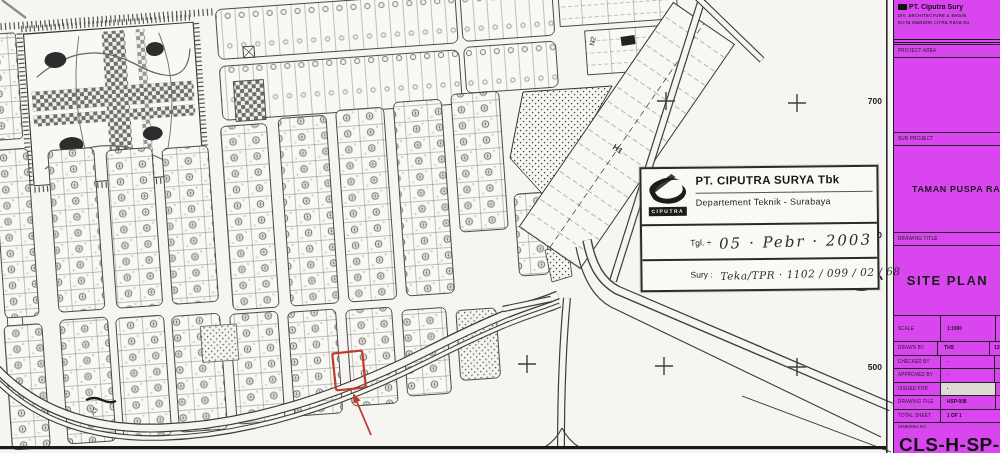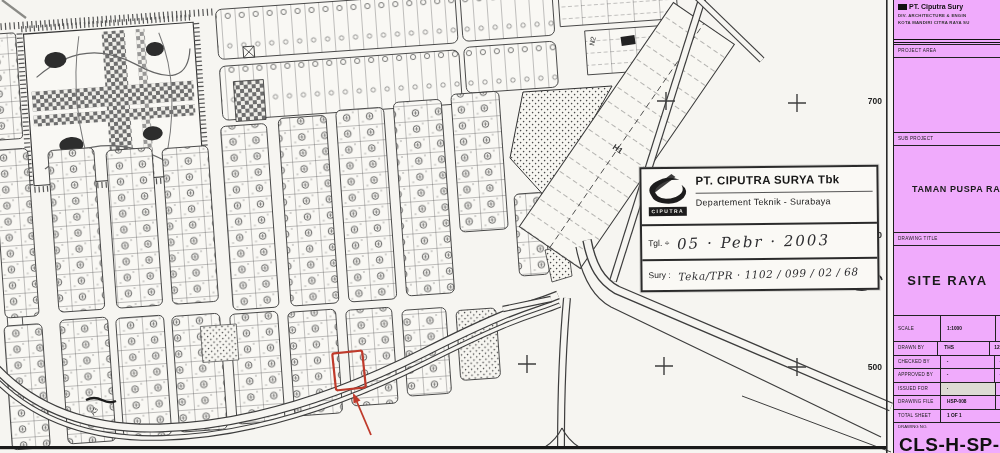--- a/index.html
+++ b/index.html
@@ -15,26 +15,26 @@
   .stamp-logo .bar{position:absolute;left:7px;bottom:8px;width:38px;height:9px;background:#1c1c1c;
                    color:#f5f5f0;font-size:5px;font-weight:bold;letter-spacing:1.5px;
                    text-align:center;line-height:9px;}
   .stamp-co{flex:1;padding:6px 4px 0 2px;}
   .stamp-co .co{font-size:11.5px;font-weight:bold;letter-spacing:.4px;white-space:nowrap;color:#171717;}
   .stamp-co .dep{font-size:9px;margin-top:6px;letter-spacing:.3px;border-top:1px solid #555;
                  padding-top:4px;color:#222;}
   .stamp-row{display:flex;align-items:center;height:33px;border-bottom:2px solid #2a2a2a;
              padding:0 6px;gap:8px;}
   .stamp-row:last-child{border-bottom:none;height:28px;}
-  .lbl{font-size:8.5px;color:#222;white-space:nowrap;}
+  .lbl{font-size:8.5px;color:#222;white-space:nowrap;margin-left:42px;}
   .hand{font-family:"DejaVu Serif",serif;font-style:italic;color:#2d2d30;white-space:nowrap;}
   .hand.date{font-size:15px;letter-spacing:2px;transform:rotate(-1deg);}
   .hand.file{font-size:10.5px;letter-spacing:.5px;transform:rotate(-1deg);}
   
-  .tblock{position:absolute;left:893px;top:0;width:107px;height:453px;background:#f0abfc;
+  .tblock{position:absolute;left:893px;top:0;width:107px;height:453px;background:#d946ef;
           border-left:1.6px solid #1c1c1c;z-index:5;font-size:5px;overflow:hidden;}
   .tb-head{height:36px;border-bottom:1.5px solid #111;position:relative;padding:3px 0 0 4px;}
   .tb-head:after{content:"";position:absolute;left:0;right:0;bottom:-4px;height:1px;background:#111;}
   .tb-co1{font-size:7px;font-weight:bold;white-space:nowrap;color:#111;display:flex;align-items:center;gap:2px;}
   .tb-logo{display:inline-block;width:9px;height:6px;background:#111;}
   .tb-co2{font-size:4.3px;margin-top:2.5px;letter-spacing:.25px;white-space:nowrap;color:#333;font-weight:bold;}
   .tb-lab{height:12px;line-height:12px;padding-left:4px;font-size:4.6px;letter-spacing:.3px;
           border-bottom:1px solid #222;color:#222;border-top:1px solid #222;margin-top:-1px;}
   .tb-field{border-bottom:1.5px solid #222;display:flex;align-items:center;justify-content:center;}
   .f-project{height:74px;}
@@ -265,21 +265,21 @@
         <span>PT. Ciputra Sury</span>
       </div>
       <div class="tb-co2">DIV. ARCHITECTURE &amp; ENGIN</div>
       <div class="tb-co2">KOTA MANDIRI CITRA RAYA SU</div>
     </div>
     <div class="tb-lab" style="margin-top:4px;">PROJECT AREA</div>
     <div class="tb-field f-project"></div>
     <div class="tb-lab">SUB PROJECT</div>
     <div class="tb-field f-sub">TAMAN PUSPA RA</div>
     <div class="tb-lab">DRAWING TITLE</div>
-    <div class="tb-field f-title">SITE RAYA</div>
+    <div class="tb-field f-title">SITE PLAN</div>
 
     <div class="tb-row scale">
       <div class="c1">SCALE</div>
       <div class="c2">1:1000</div>
       <div class="c3"></div>
     </div>
     <div class="tb-row">
       <div class="c1">DRAWN BY</div>
       <div class="c2">THS</div>
       <div class="c3">12/</div>

